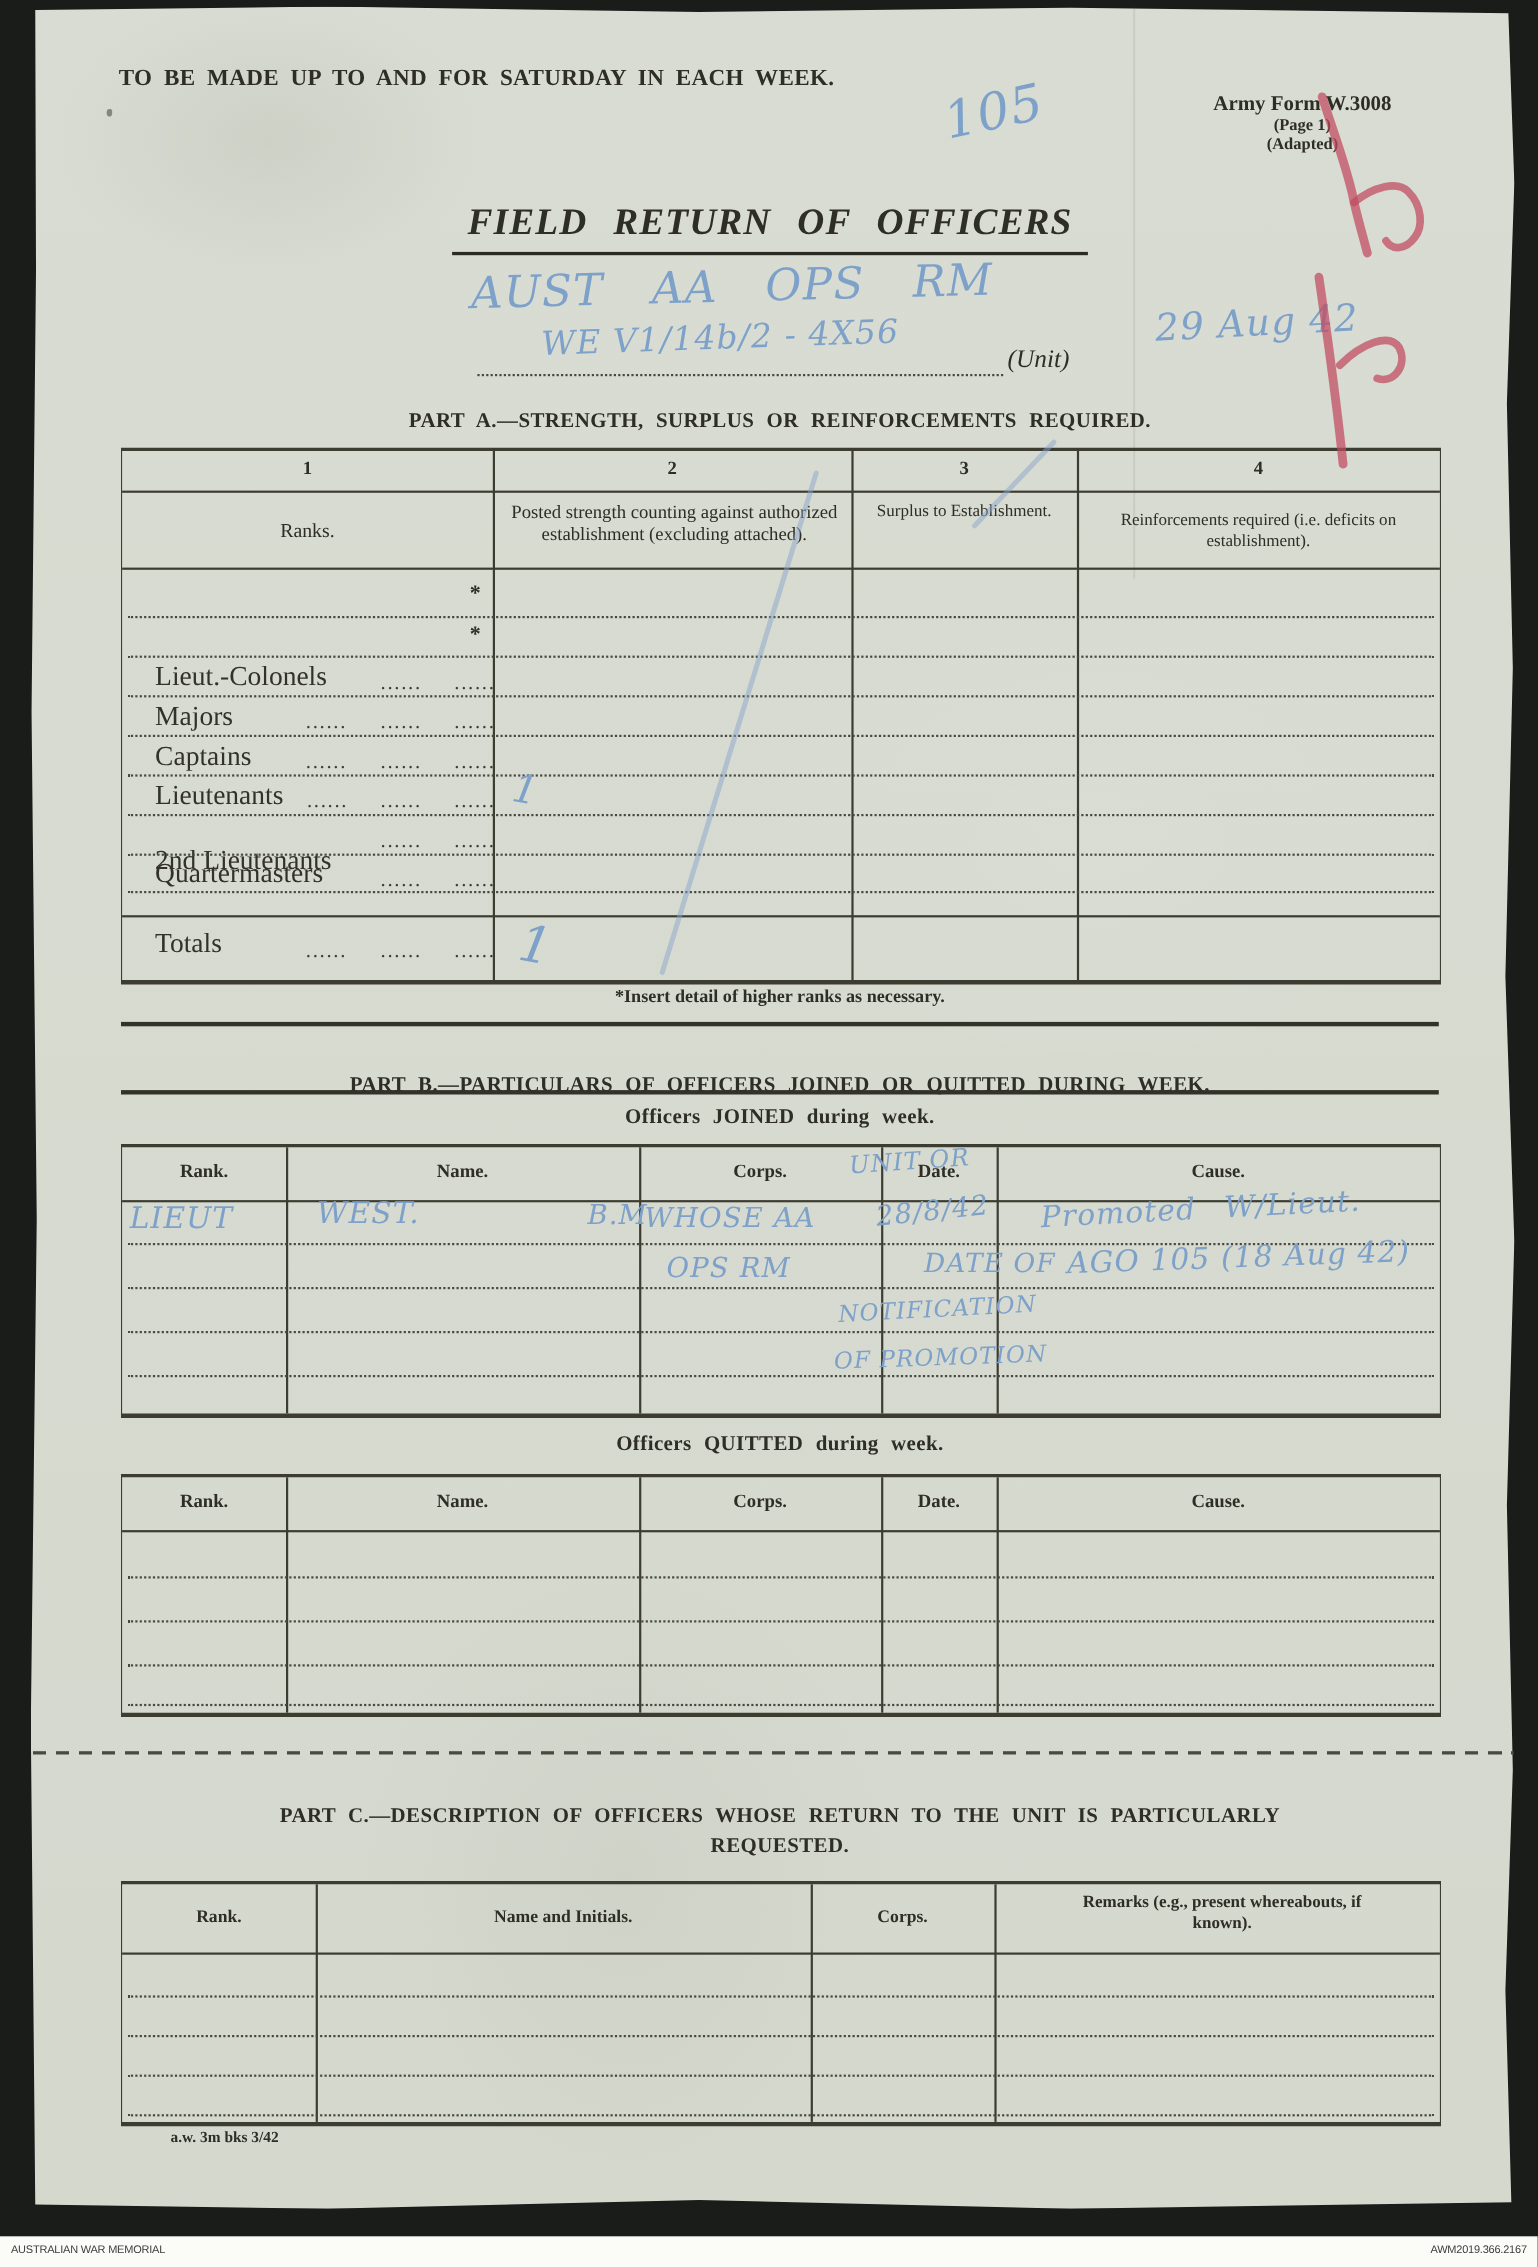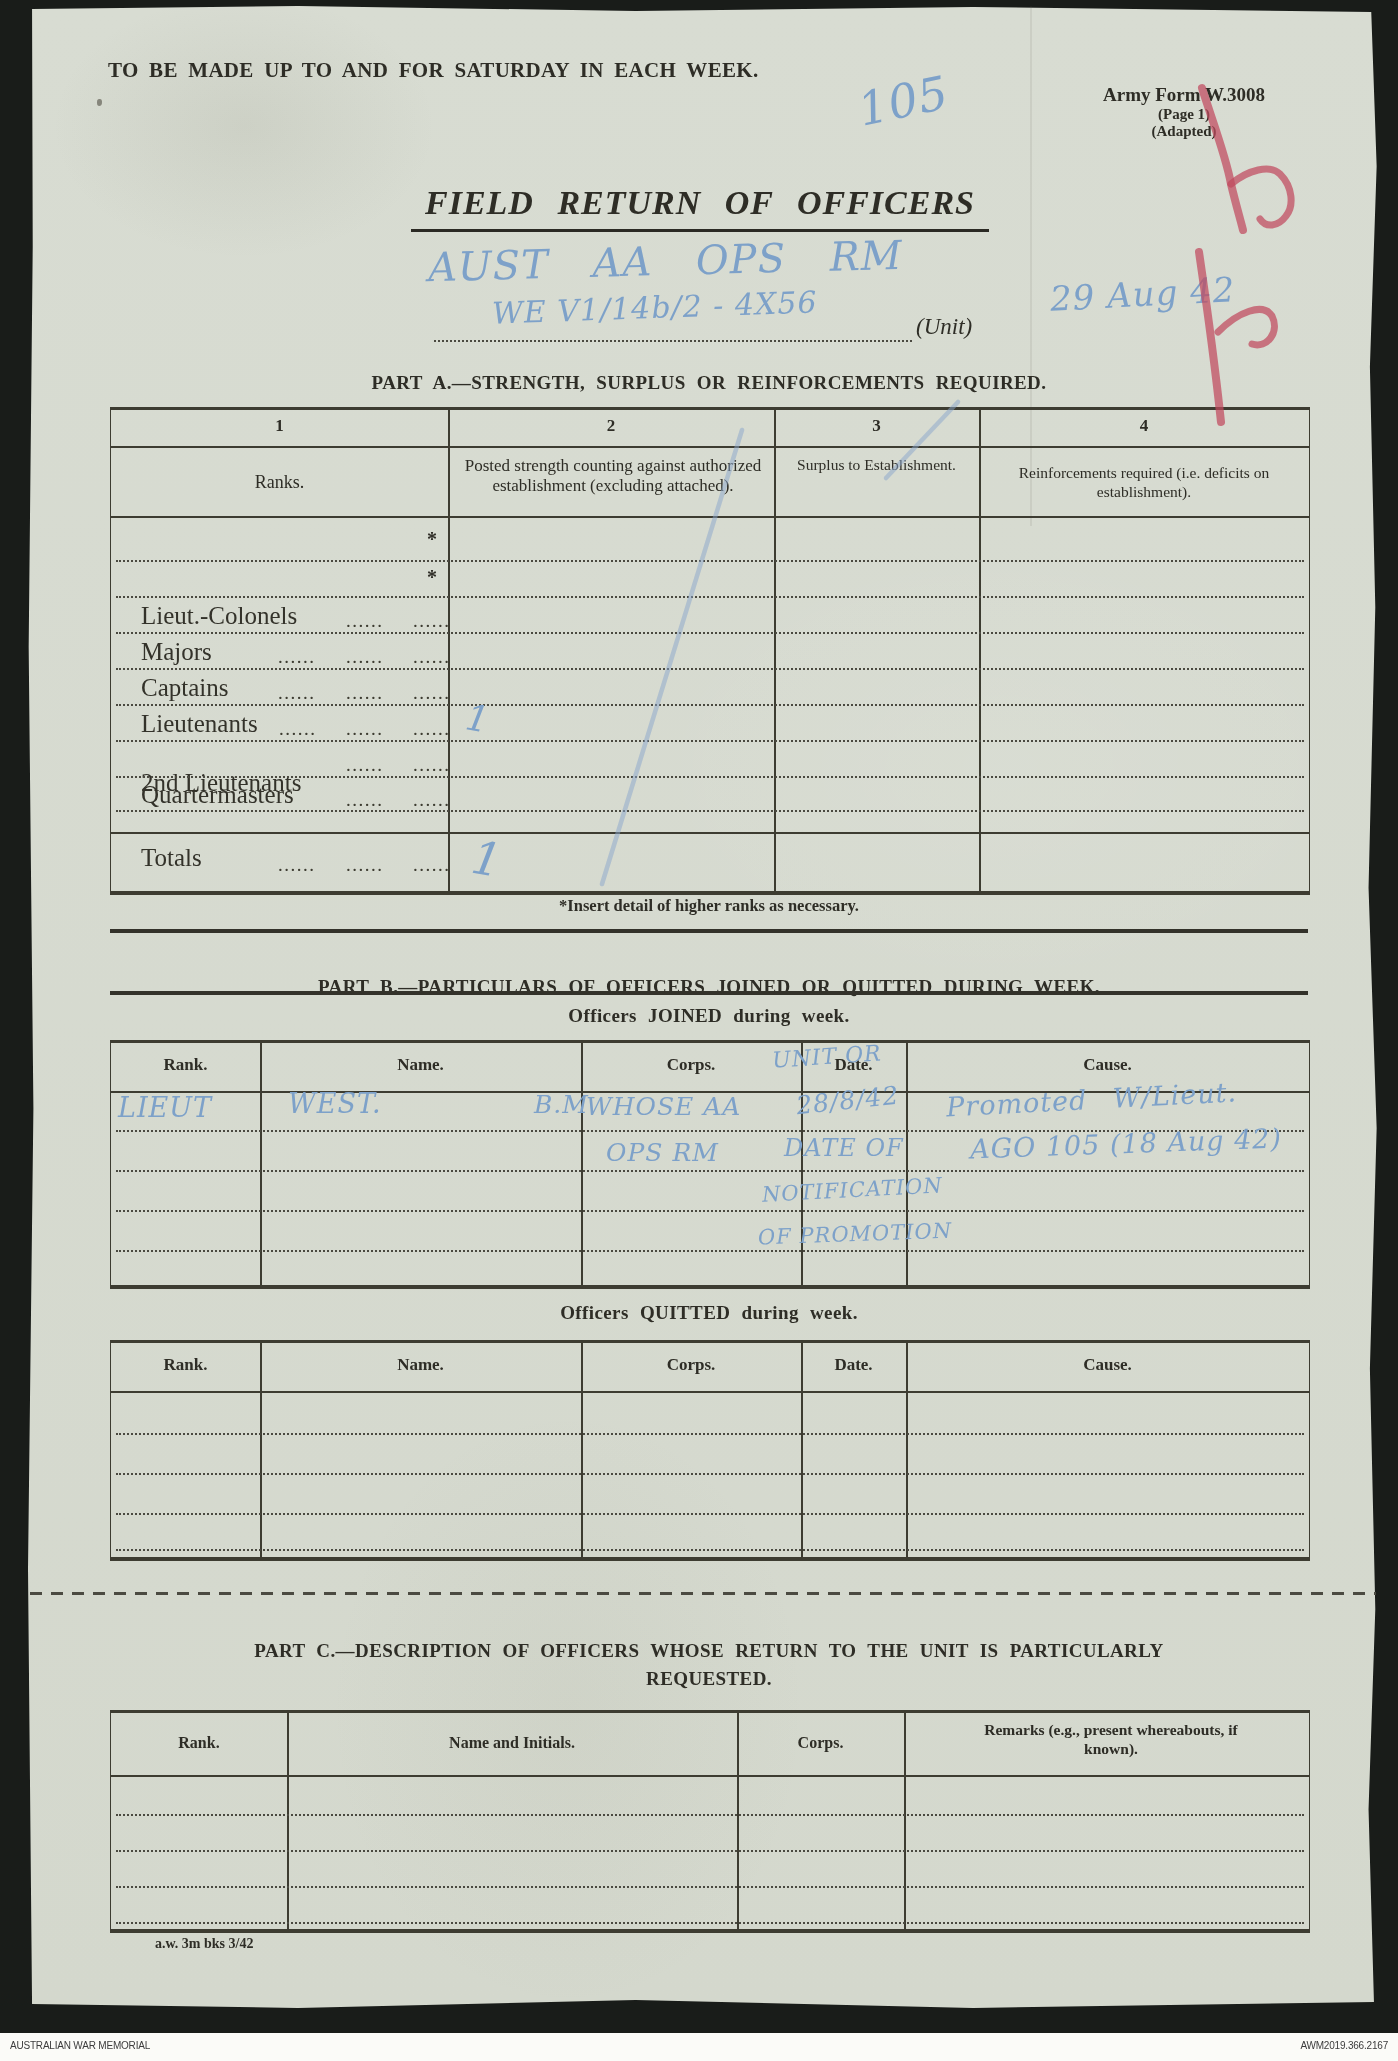--- a/index.html
+++ b/index.html
@@ -161,21 +161,21 @@
   <div class="dotrow" style="top:207px;"></div>
 </div>
 
 <div class="abs hw" style="left:772px;top:1044px;font-size:22px;transform:rotate(-4deg);">UNIT OR</div>
 <div class="abs hw" style="left:118px;top:1092px;font-size:27px;">LIEUT</div>
 <div class="abs hw" style="left:288px;top:1088px;font-size:27px;">WEST.</div>
 <div class="abs hw" style="left:534px;top:1090px;font-size:25px;">B.M</div>
 <div class="abs hw" style="left:586px;top:1092px;font-size:25px;">WHOSE AA</div>
 <div class="abs hw" style="left:606px;top:1138px;font-size:25px;">OPS RM</div>
 <div class="abs hw" style="left:796px;top:1086px;font-size:25px;transform:rotate(-6deg);">28/8/42</div>
-<div class="abs hw" style="left:784px;top:1134px;font-size:24px;">DATE OF</div>
+<div class="abs hw" style="left:840px;top:1134px;font-size:24px;">DATE OF</div>
 <div class="abs hw" style="left:762px;top:1178px;font-size:21px;transform:rotate(-3deg);">NOTIFICATION</div>
 <div class="abs hw" style="left:758px;top:1222px;font-size:21px;transform:rotate(-2deg);">OF PROMOTION</div>
 <div class="abs hw" style="left:946px;top:1084px;font-size:27px;word-spacing:16px;transform:rotate(-3deg);">Promoted  W/Lieut.</div>
 <div class="abs hw" style="left:970px;top:1128px;font-size:27px;transform:rotate(-2deg);">AGO 105 (18 Aug 42)</div>
 
 <div class="heading" style="top:1302px;">Officers QUITTED during week.</div>
 <div class="tbl" style="left:110px;top:1340px;width:1198px;height:214px;">
   <div class="vline" style="left:149px;"></div>
   <div class="vline" style="left:470px;"></div>
   <div class="vline" style="left:690px;"></div>

